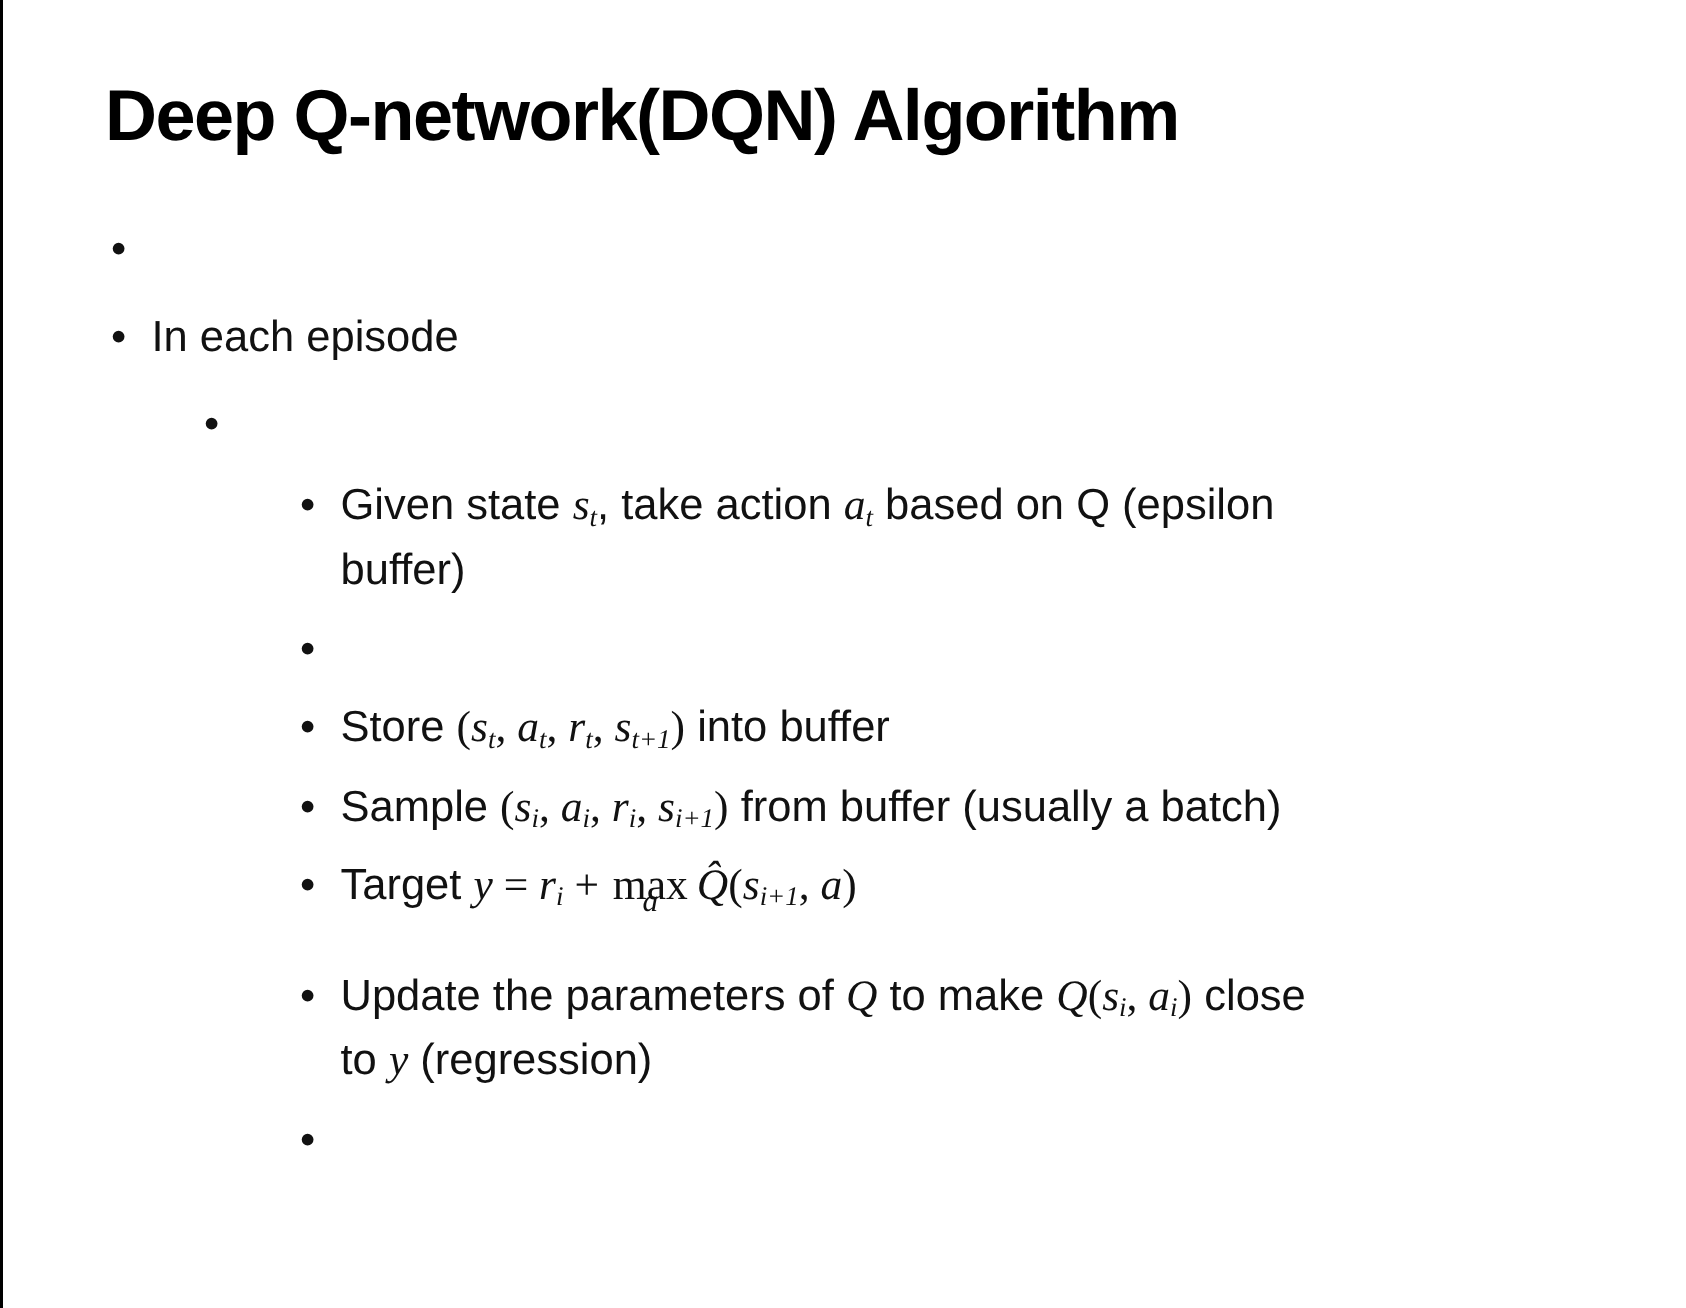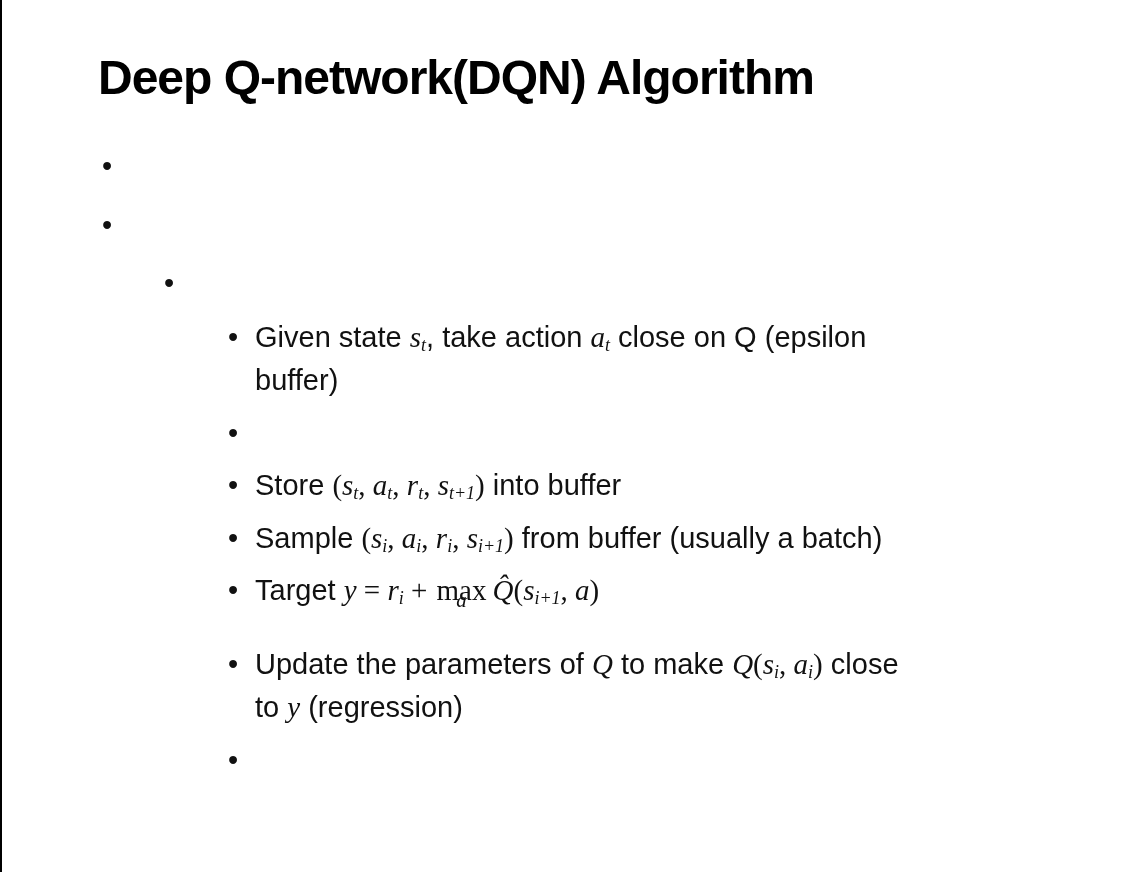--- a/index.html
+++ b/index.html
@@ -22,21 +22,21 @@
     width: 2px;
     height: 872px;
     background: #000000;
   }
   .slide {
     position: absolute;
     left: 0;
     top: 0;
     width: 1124px;
     height: 872px;
-    padding: 36px 16px 0 98px;
+    padding: 36px 16px 0 70px;
     box-sizing: border-box;
   }
   .title {
     font-size: 48px;
     font-weight: 700;
     letter-spacing: -1px;
     color: #000000;
     margin: 14px 0 40px 0;
     line-height: 1.15;
   }
@@ -95,29 +95,30 @@
 <div class="slide">
 
   <div class="title">Deep Q-network(DQN) Algorithm</div>
 
   <div class="row lvl1">
     <span class="marker">•</span>
   </div>
 
   <div class="row lvl1">
     <span class="marker">•</span>
+    <span class="content"><span class="tx">In each episode</span></span>
   </div>
 
   <div class="row lvl2">
     <span class="marker">•</span>
   </div>
 
   <div class="row lvl3">
     <span class="marker">•</span>
-    <span class="content"><span class="tx">Given state </span><span class="mv">s</span><sub class="ms">t</sub><span class="tx">, take action </span><span class="mv">a</span><sub class="ms">t</sub><span class="tx"> close on Q (epsilon</span><br><span class="tx">buffer)</span></span>
+    <span class="content"><span class="tx">Given state </span><span class="mv">s</span><sub class="ms">t</sub><span class="tx">, take action </span><span class="mv">a</span><sub class="ms">t</sub><span class="tx"> based on Q (epsilon</span><br><span class="tx">buffer)</span></span>
   </div>
 
   <div class="row lvl3">
     <span class="marker">•</span>
   </div>
 
   <div class="row lvl3">
     <span class="marker">•</span>
     <span class="content"><span class="tx">Store </span><span class="mo">(</span><span class="mv">s</span><sub class="ms">t</sub><span class="mo">, </span><span class="mv">a</span><sub class="ms">t</sub><span class="mo">, </span><span class="mv">r</span><sub class="ms">t</sub><span class="mo">, </span><span class="mv">s</span><sub class="ms">t+1</sub><span class="mo">)</span><span class="tx"> into buffer</span></span>
   </div>

